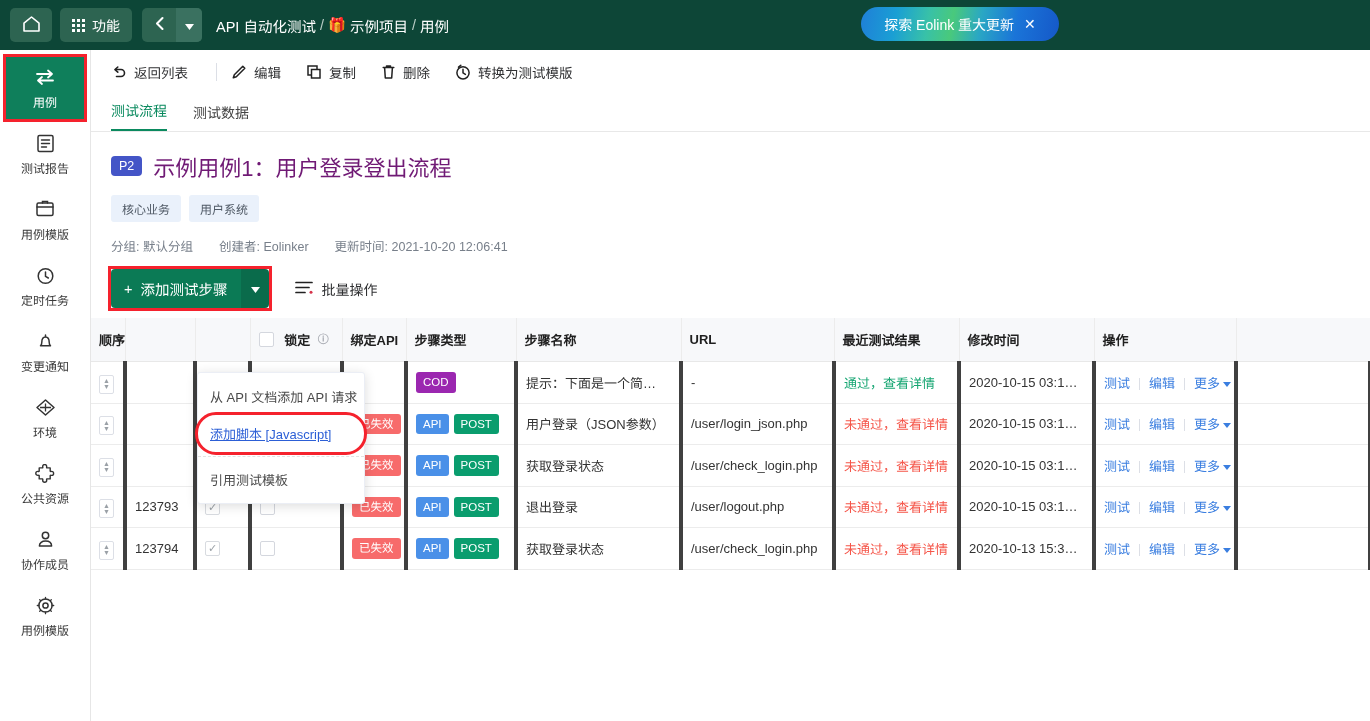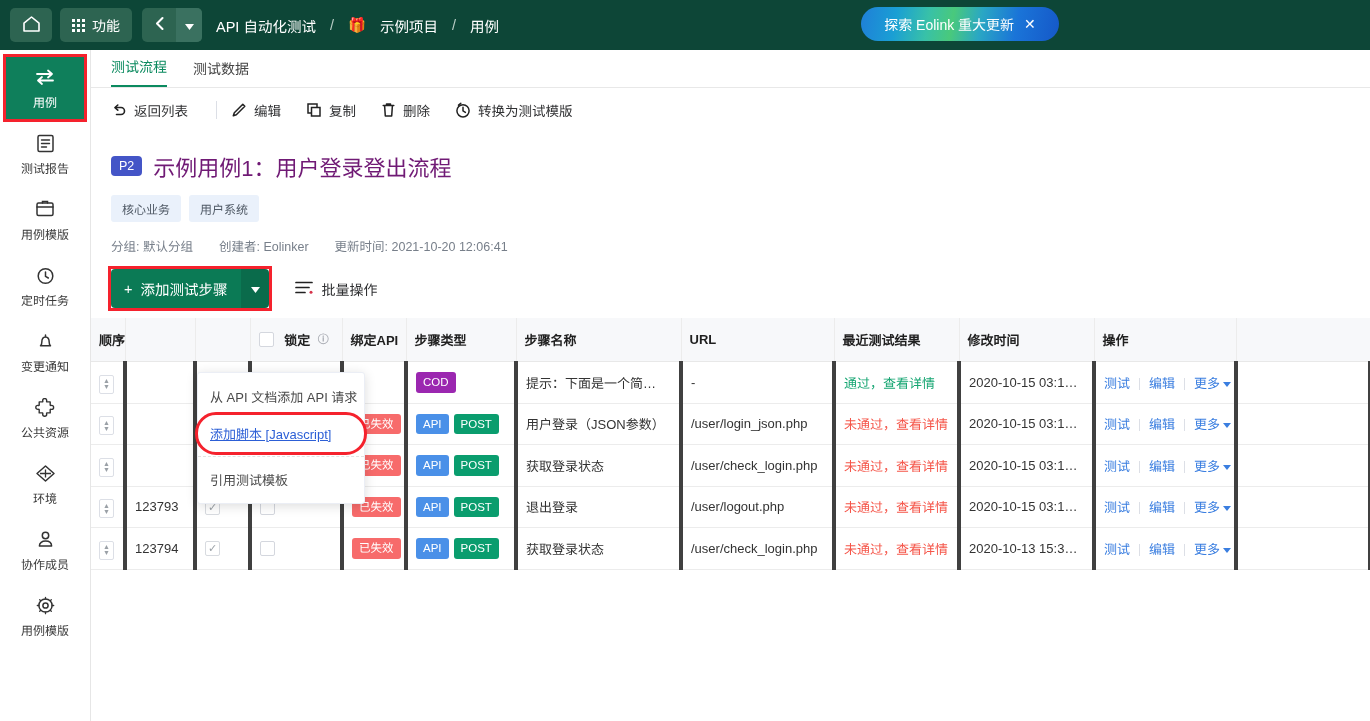--- a/index.html
+++ b/index.html
@@ -19,21 +19,21 @@
   .tb-btn {
     background: #2d6451; border-radius: 5px; color: #fff;
     display: flex; align-items: center; justify-content: center;
     height: 34px; cursor: pointer;
   }
   .tb-home { width: 42px; margin-right: 8px; }
   .tb-func { padding: 0 12px; gap: 7px; margin-right: 10px; font-size: 14px; }
   .tb-nav { margin-right: 14px; border-radius: 5px; overflow: hidden; display: flex; background: #2d6451; }
   .tb-nav .back { width: 34px; height: 34px; display: flex; align-items: center; justify-content: center; cursor: pointer; }
   .tb-nav .caret { width: 26px; height: 34px; display: flex; align-items: center; justify-content: center; background: #3a7160; cursor: pointer; }
-  #breadcrumb { color: #ffffff; font-size: 14.5px; display: flex; align-items: center; gap: 14px; white-space: nowrap; }
+  #breadcrumb { color: #ffffff; font-size: 14.5px; display: flex; align-items: center; gap: 4px; white-space: nowrap; }
   #breadcrumb .sep { color: #b9cdc6; }
   #breadcrumb .crumb { cursor: pointer; }
   .grid-icon { display: grid; grid-template-columns: repeat(3,3px); grid-template-rows: repeat(3,3px); gap: 2px; }
   .grid-icon i { background: #fff; width: 3px; height: 3px; display: block; }
 
   #promo {
     position: absolute; left: 861px; top: 7px;
     width: 198px; height: 34px; border-radius: 17px;
     background: linear-gradient(100deg,#1f7fd8 0%,#1a9fd4 18%,#38c1a8 34%,#49c97c 46%,#2aa7c4 60%,#1a74d8 78%,#1558c8 100%);
     display: flex; align-items: center; justify-content: center; gap: 10px;
@@ -246,37 +246,37 @@
               <path d="M9.5 3v1.6" stroke="#333" stroke-width="1.5" stroke-linecap="round"></path>
             </svg>
         </span>
         <span>变更通知</span>
       </div>
     </div>
 
     <div class="side-wrap">
       <div class="side-item">
         <span class="side-ic">
-          <svg width="20" height="19" viewBox="0 0 20 19">
-              <path d="M7.7 2.5a2 2 0 0 1 4 0c0 .7-.4 1.1.2 1.4h3.3v3.3c.3.6.8.2 1.4.2a2 2 0 0 1 0 4c-.6 0-1.1-.4-1.4.2v3.3h-3.3c-.6.3-.2.8-.2 1.4a2 2 0 0 1-4 0c0-.6.4-1.1-.2-1.4H4.2v-3.3c-.3-.6-.8-.2-1.4-.2a2 2 0 0 1 0-4c.6 0 1.1.4 1.4-.2V3.9h3.3c.6-.3.2-.7.2-1.4z" fill="none" stroke="#333" stroke-width="1.4" stroke-linejoin="round"></path>
-            </svg>
-        </span>
-        <span>公共资源</span>
-      </div>
-    </div>
-
-    <div class="side-wrap">
-      <div class="side-item">
-        <span class="side-ic">
           <svg width="21" height="19" viewBox="0 0 21 19">
               <path d="M10.5 2 19 9.5 10.5 17 2 9.5z" fill="none" stroke="#333" stroke-width="1.5" stroke-linejoin="round"></path>
               <path d="M5 9.5h11M10.5 5.5v8" stroke="#333" stroke-width="1.3"></path>
             </svg>
         </span>
         <span>环境</span>
+      </div>
+    </div>
+
+    <div class="side-wrap">
+      <div class="side-item">
+        <span class="side-ic">
+          <svg width="20" height="19" viewBox="0 0 20 19">
+              <path d="M7.7 2.5a2 2 0 0 1 4 0c0 .7-.4 1.1.2 1.4h3.3v3.3c.3.6.8.2 1.4.2a2 2 0 0 1 0 4c-.6 0-1.1-.4-1.4.2v3.3h-3.3c-.6.3-.2.8-.2 1.4a2 2 0 0 1-4 0c0-.6.4-1.1-.2-1.4H4.2v-3.3c-.3-.6-.8-.2-1.4-.2a2 2 0 0 1 0-4c.6 0 1.1.4 1.4-.2V3.9h3.3c.6-.3.2-.7.2-1.4z" fill="none" stroke="#333" stroke-width="1.4" stroke-linejoin="round"></path>
+            </svg>
+        </span>
+        <span>公共资源</span>
       </div>
     </div>
 
     <div class="side-wrap">
       <div class="side-item">
         <span class="side-ic">
           <svg width="19" height="19" viewBox="0 0 19 19">
               <circle cx="9.5" cy="5.5" r="3.2" fill="none" stroke="#333" stroke-width="1.5"></circle>
               <path d="M3.4 16c0-3.2 2.7-5 6.1-5s6.1 1.8 6.1 5z" fill="none" stroke="#333" stroke-width="1.5" stroke-linejoin="round"></path>
             </svg>
@@ -293,25 +293,20 @@
               <circle cx="9.5" cy="9.5" r="2.6" fill="none" stroke="#333" stroke-width="1.5"></circle>
               <path d="M9.5 1.3v1.6M9.5 16.1v1.6M1.3 9.5h1.6M16.1 9.5h1.6M3.7 3.7l1.2 1.2M14.1 14.1l1.2 1.2M15.3 3.7l-1.2 1.2M4.9 14.1l-1.2 1.2" stroke="#333" stroke-width="1.3" stroke-linecap="round"></path>
             </svg>
         </span>
         <span>用例模版</span>
       </div>
     </div>
   </div>
 
   <div id="main">
-
-    <div id="tabs">
-      <div class="tab active">测试流程</div>
-      <div class="tab">测试数据</div>
-    </div>
 
     <div id="toolbar">
       <div class="tool">
         <span>
           <svg width="16" height="15" viewBox="0 0 16 15">
               <path d="M4.5 4.5H10a3.5 3.5 0 0 1 0 7H5.5" fill="none" stroke="#222" stroke-width="1.6" stroke-linecap="round"></path>
               <path d="M6.8 2 4 4.6l2.8 2.5" fill="none" stroke="#222" stroke-width="1.6" stroke-linecap="round" stroke-linejoin="round"></path>
             </svg>
         </span>
         <span>返回列表</span>
@@ -345,20 +340,25 @@
       <div class="tool">
         <span>
           <svg width="16" height="16" viewBox="0 0 16 16">
               <circle cx="8" cy="8.8" r="6.1" fill="none" stroke="#222" stroke-width="1.5"></circle>
               <path d="M8 5.3v3.6l2.4 1.5" fill="none" stroke="#222" stroke-width="1.5" stroke-linecap="round"></path>
               <path d="M3.5 3.2 5.8 1.3" stroke="#222" stroke-width="1.5" stroke-linecap="round"></path>
             </svg>
         </span>
         <span>转换为测试模版</span>
       </div>
+    </div>
+
+    <div id="tabs">
+      <div class="tab active">测试流程</div>
+      <div class="tab">测试数据</div>
     </div>
 
     <div id="titleblock">
       <div id="titlerow">
         <span id="pbadge">P2</span>
         <span id="ttext">示例用例1：用户登录登出流程</span>
       </div>
       <div id="tagrow">
         <span class="tag">核心业务</span>
         <span class="tag">用户系统</span>

